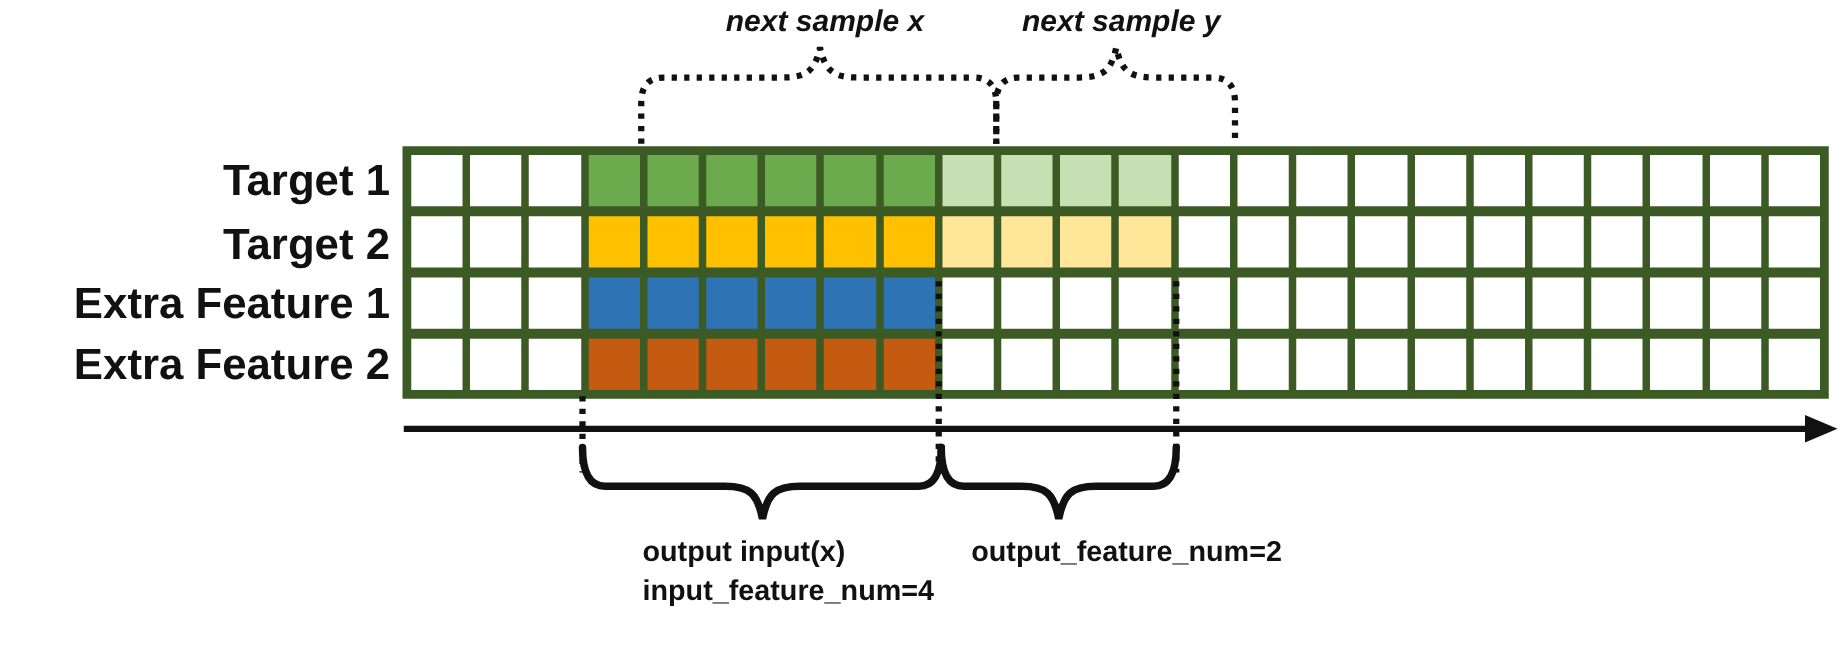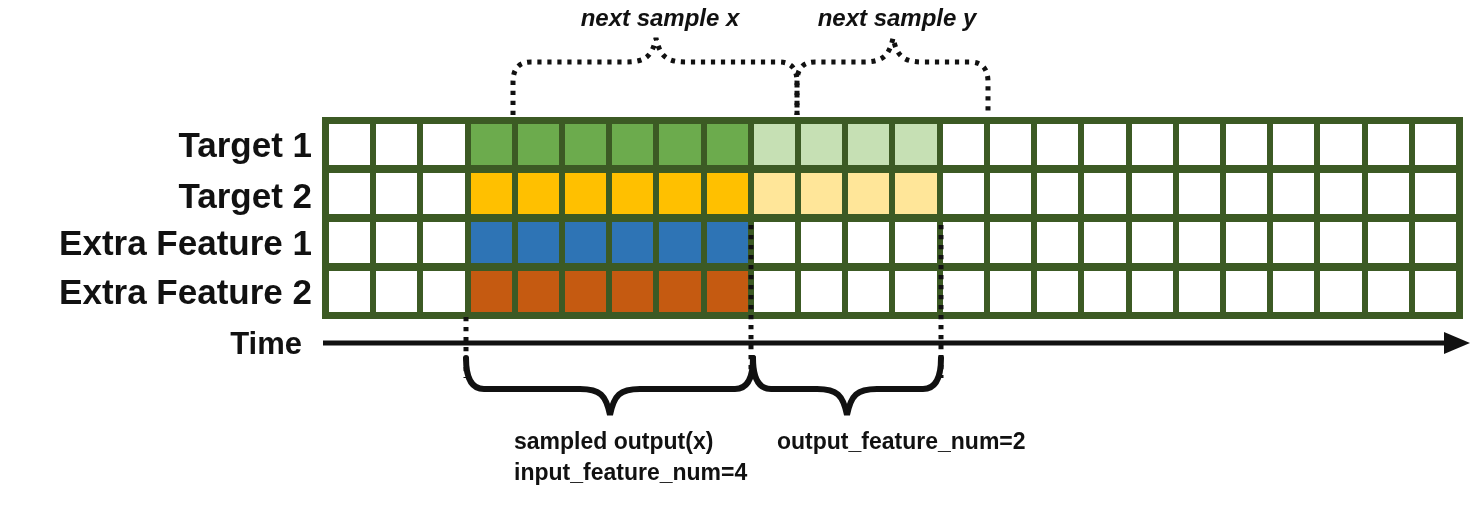--- a/index.html
+++ b/index.html
@@ -164,24 +164,23 @@
     <path d="M941,225 V378" fill="none" stroke="#111" stroke-width="5" stroke-dasharray="4.2 5.8"></path>
 
     <line x1="323" y1="343" x2="1446" y2="343" stroke="#111" stroke-width="5"></line>
     <polygon points="1444,332 1470,343 1444,354" fill="#111"></polygon>
 
     <path d="M466,358 Q466,389 484,389 H580 C600,389 606,395 610,415 C614,395 620,389 640,389 H735 Q753,389 753,358" fill="none" stroke="#111" stroke-width="6" stroke-linecap="round"></path>
 
     <path d="M753,358 Q753,389 771,389 H817 C837,389 843,395 847,415 C851,395 857,389 877,389 H923 Q941,389 941,358" fill="none" stroke="#111" stroke-width="6" stroke-linecap="round"></path>
   </svg>
 
-  <div class="time-label">Time</div>
 
   <div class="note note-input">
-    <div>sampled output(x)</div>
+    <div>output input(x)</div>
     <div>input_feature_num=4</div>
   </div>
 
   <div class="note note-output">
     <div>output_feature_num=2</div>
   </div>
 
 </div>
 
 </body></html>

